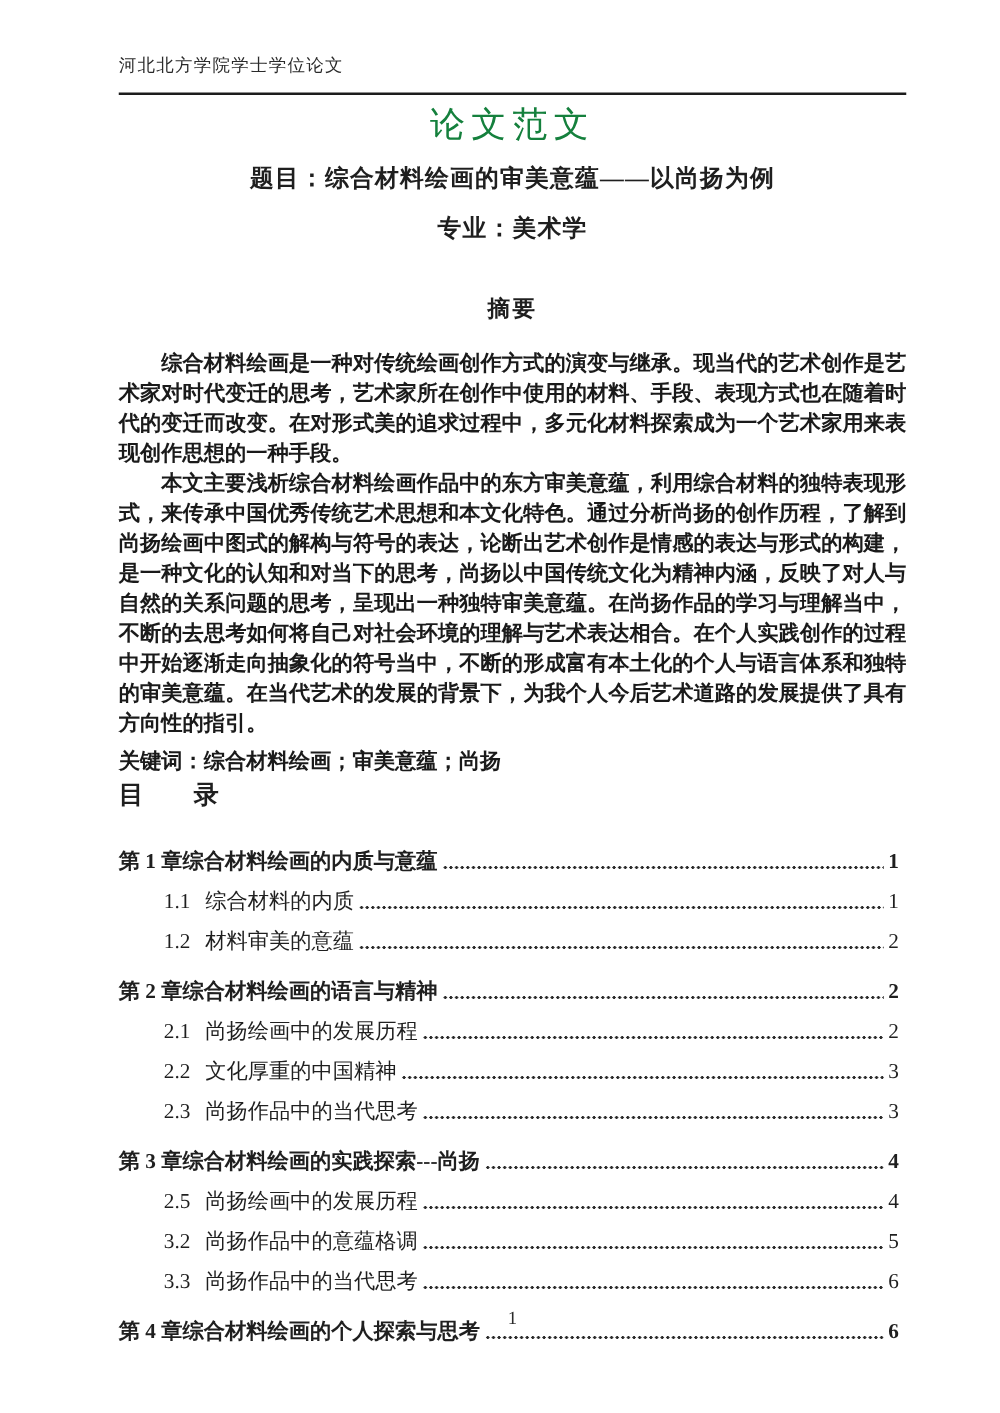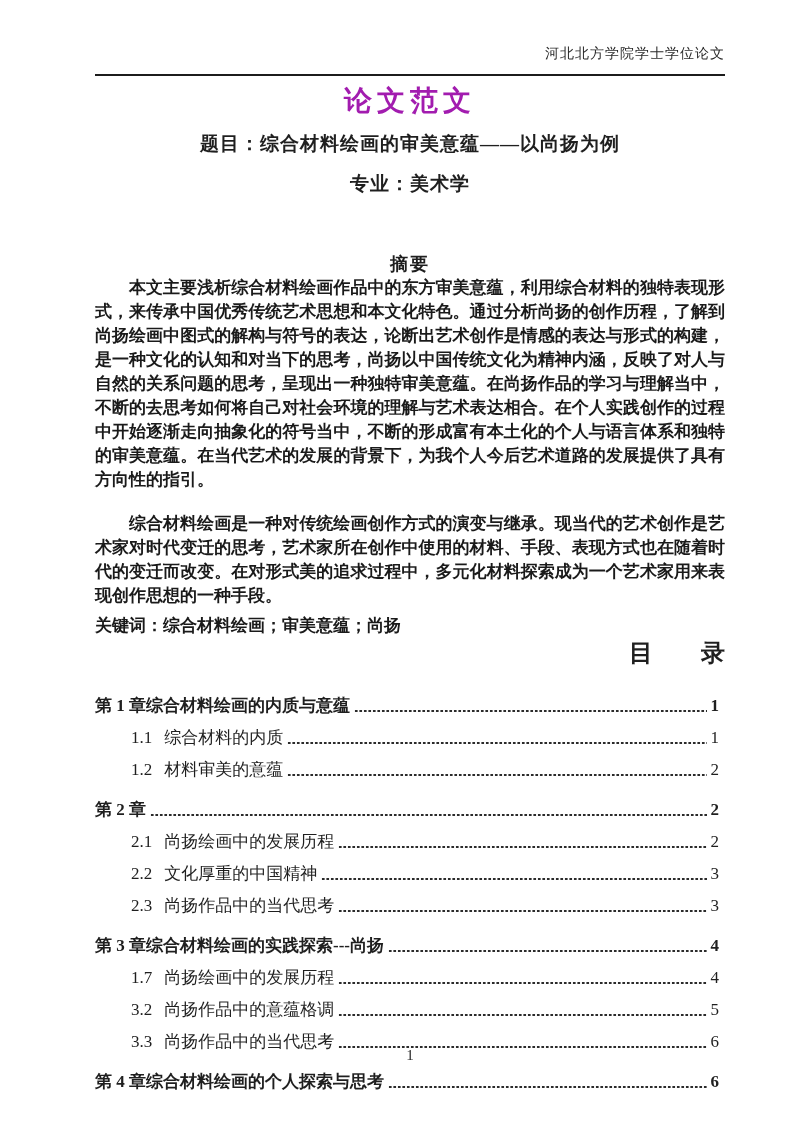--- a/index.html
+++ b/index.html
@@ -3,50 +3,50 @@
 <meta charset="utf-8">
 <style>
   html,body{margin:0;padding:0;background:#ffffff;}
   .page{
     width:800px;height:1130px;background:#ffffff;position:relative;
     font-family:"Liberation Serif","DejaVu Serif",serif;
     color:#1f1f1f;overflow:hidden;box-sizing:border-box;
   }
   .content{margin:0 75px 0 95px;}
   .doc-header{
-    padding-top:44px;text-align:right;font-size:14px;line-height:20px;
+    padding-top:44px;text-align:left;font-size:14px;line-height:20px;
     letter-spacing:1px;color:#2a2a2a;
   }
   .header-rule{margin-top:10px;border:none;border-top:2px solid #1c1c1c;height:0;}
   .main-title{
     margin-top:5px;text-align:center;font-size:28px;line-height:34px;
-    font-weight:bold;letter-spacing:5px;color:#a21caf;
+    font-weight:normal;letter-spacing:5px;color:#15803d;
   }
   .topic-line{
     margin-top:13px;text-align:center;font-size:19px;line-height:26px;
     font-weight:bold;letter-spacing:1px;
   }
   .major-line{
     margin-top:14px;text-align:center;font-size:19px;line-height:26px;
     font-weight:bold;letter-spacing:1px;
   }
   .abstract-heading{
-    margin-top:55px;text-align:center;font-size:18px;line-height:24px;
+    margin-top:38px;text-align:center;font-size:18px;line-height:24px;
     font-weight:bold;letter-spacing:2px;
   }
   .abstract-para{
     margin:0;font-size:17px;line-height:24px;font-weight:600;
     text-align:justify;text-indent:34px;color:#1a1a1a;
   }
   .abstract-para.first{margin-top:20px;}
   .keywords-line{
     margin-top:6px;font-size:17px;line-height:24px;font-weight:600;color:#1a1a1a;
   }
   .toc-heading{
-    margin-top:2px;text-align:right;font-size:24px;line-height:26px;
+    margin-top:2px;text-align:left;font-size:20px;line-height:26px;
     font-weight:bold;
   }
   .toc-list{margin-top:24px;}
   .toc-row{
     display:flex;align-items:baseline;font-size:17px;line-height:32px;
     padding-right:6px;white-space:nowrap;
   }
   .toc-row.chapter{font-weight:bold;}
   .toc-row.chapter:not(:first-child){margin-top:8px;text-align:center;}
   .toc-row.section{padding-left:36px;}
@@ -76,22 +76,22 @@
   <div class="content">
 
     <div class="doc-header">河北北方学院学士学位论文</div>
     <hr class="header-rule">
 
     <div class="main-title">论文范文</div>
     <div class="topic-line">题目：综合材料绘画的审美意蕴——以尚扬为例</div>
     <div class="major-line">专业：美术学</div>
 
     <div class="abstract-heading">摘要</div>
+    <p class="abstract-para first">综合材料绘画是一种对传统绘画创作方式的演变与继承。现当代的艺术创作是艺术家对时代变迁的思考，艺术家所在创作中使用的材料、手段、表现方式也在随着时代的变迁而改变。在对形式美的追求过程中，多元化材料探索成为一个艺术家用来表现创作思想的一种手段。</p>
     <p class="abstract-para">本文主要浅析综合材料绘画作品中的东方审美意蕴，利用综合材料的独特表现形式，来传承中国优秀传统艺术思想和本文化特色。通过分析尚扬的创作历程，了解到尚扬绘画中图式的解构与符号的表达，论断出艺术创作是情感的表达与形式的构建，是一种文化的认知和对当下的思考，尚扬以中国传统文化为精神内涵，反映了对人与自然的关系问题的思考，呈现出一种独特审美意蕴。在尚扬作品的学习与理解当中，不断的去思考如何将自己对社会环境的理解与艺术表达相合。在个人实践创作的过程中开始逐渐走向抽象化的符号当中，不断的形成富有本土化的个人与语言体系和独特的审美意蕴。在当代艺术的发展的背景下，为我个人今后艺术道路的发展提供了具有方向性的指引。</p>
-    <p class="abstract-para first">综合材料绘画是一种对传统绘画创作方式的演变与继承。现当代的艺术创作是艺术家对时代变迁的思考，艺术家所在创作中使用的材料、手段、表现方式也在随着时代的变迁而改变。在对形式美的追求过程中，多元化材料探索成为一个艺术家用来表现创作思想的一种手段。</p>
     <div class="keywords-line">关键词：综合材料绘画；审美意蕴；尚扬</div>
 
     <div class="toc-heading">目　　录</div>
 
     <div class="toc-list">
       <div class="toc-row chapter">
         <span class="toc-num">第 1 章</span>
           <span class="toc-title">综合材料绘画的内质与意蕴</span>
           <span class="toc-leader"></span>
           <span class="toc-page">1</span>
@@ -103,20 +103,21 @@
           <span class="toc-page">1</span>
       </div>
       <div class="toc-row section">
         <span class="toc-num">1.2</span>
           <span class="toc-title">材料审美的意蕴</span>
           <span class="toc-leader"></span>
           <span class="toc-page">2</span>
       </div>
       <div class="toc-row chapter">
         <span class="toc-num">第 2 章</span>
+          <span class="toc-title">综合材料绘画的语言与精神</span>
           <span class="toc-leader"></span>
           <span class="toc-page">2</span>
       </div>
       <div class="toc-row section">
         <span class="toc-num">2.1</span>
           <span class="toc-title">尚扬绘画中的发展历程</span>
           <span class="toc-leader"></span>
           <span class="toc-page">2</span>
       </div>
       <div class="toc-row section">
@@ -131,21 +132,21 @@
           <span class="toc-leader"></span>
           <span class="toc-page">3</span>
       </div>
       <div class="toc-row chapter">
         <span class="toc-num">第 3 章</span>
           <span class="toc-title">综合材料绘画的实践探索---尚扬</span>
           <span class="toc-leader"></span>
           <span class="toc-page">4</span>
       </div>
       <div class="toc-row section">
-        <span class="toc-num">1.7</span>
+        <span class="toc-num">2.5</span>
           <span class="toc-title">尚扬绘画中的发展历程</span>
           <span class="toc-leader"></span>
           <span class="toc-page">4</span>
       </div>
       <div class="toc-row section">
         <span class="toc-num">3.2</span>
           <span class="toc-title">尚扬作品中的意蕴格调</span>
           <span class="toc-leader"></span>
           <span class="toc-page">5</span>
       </div>

